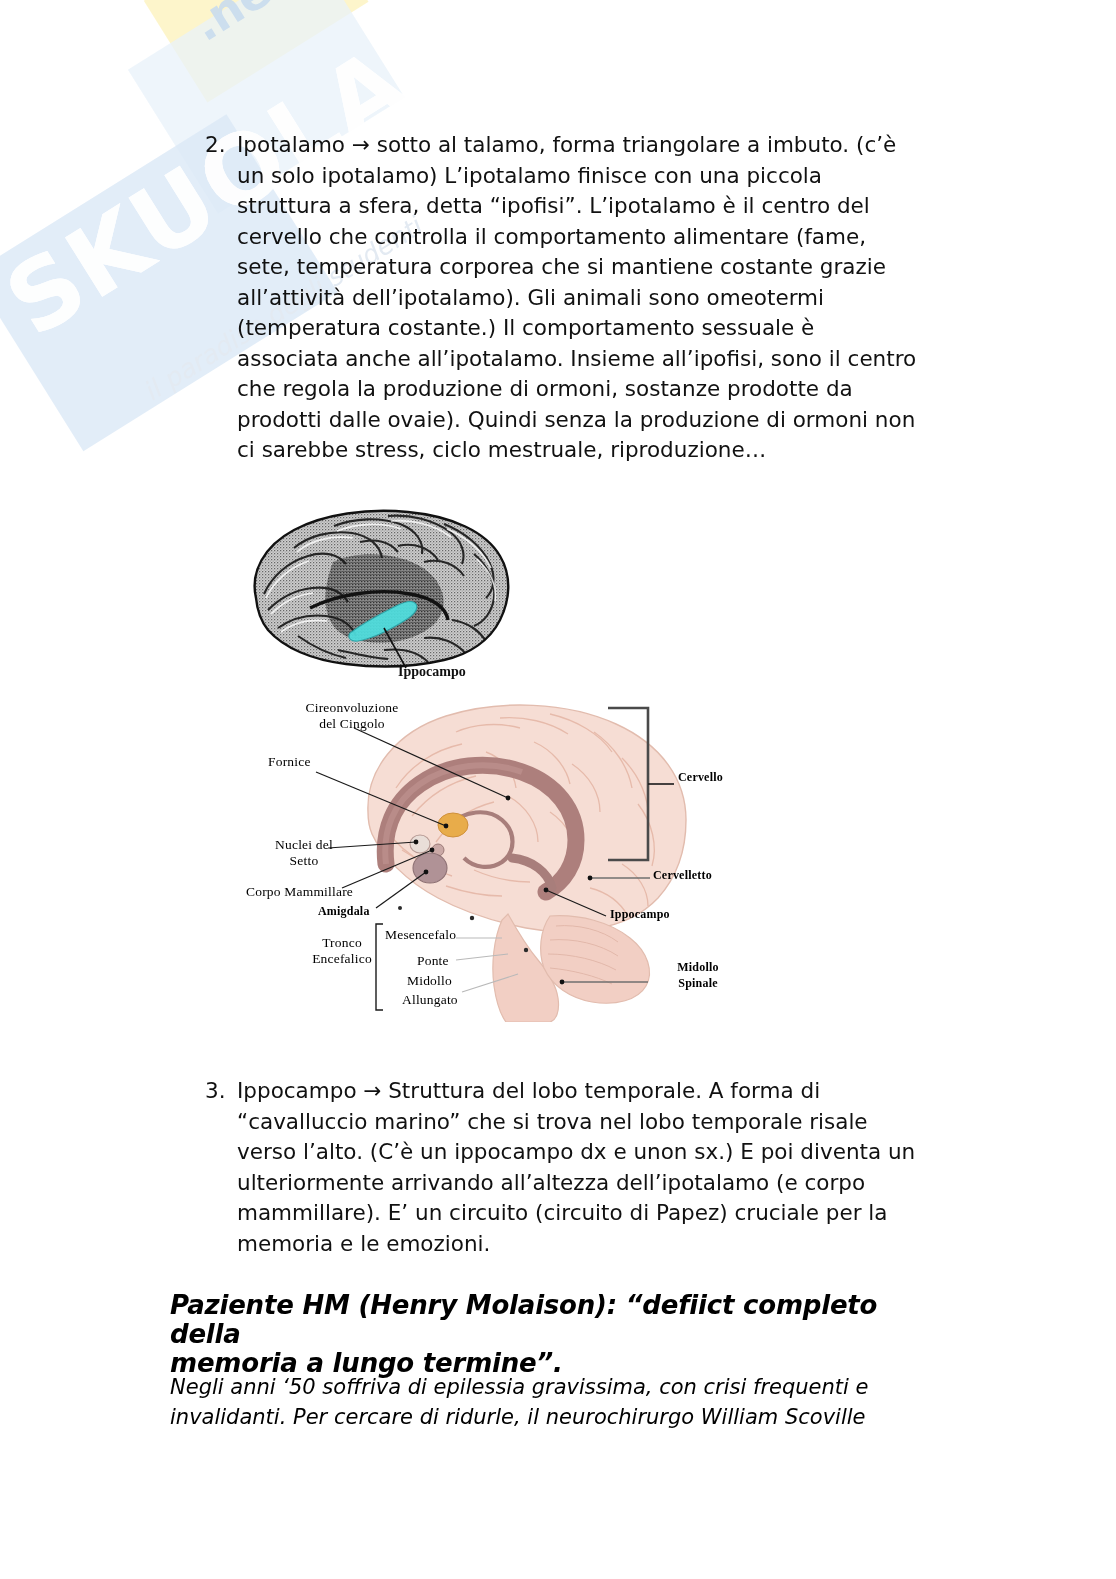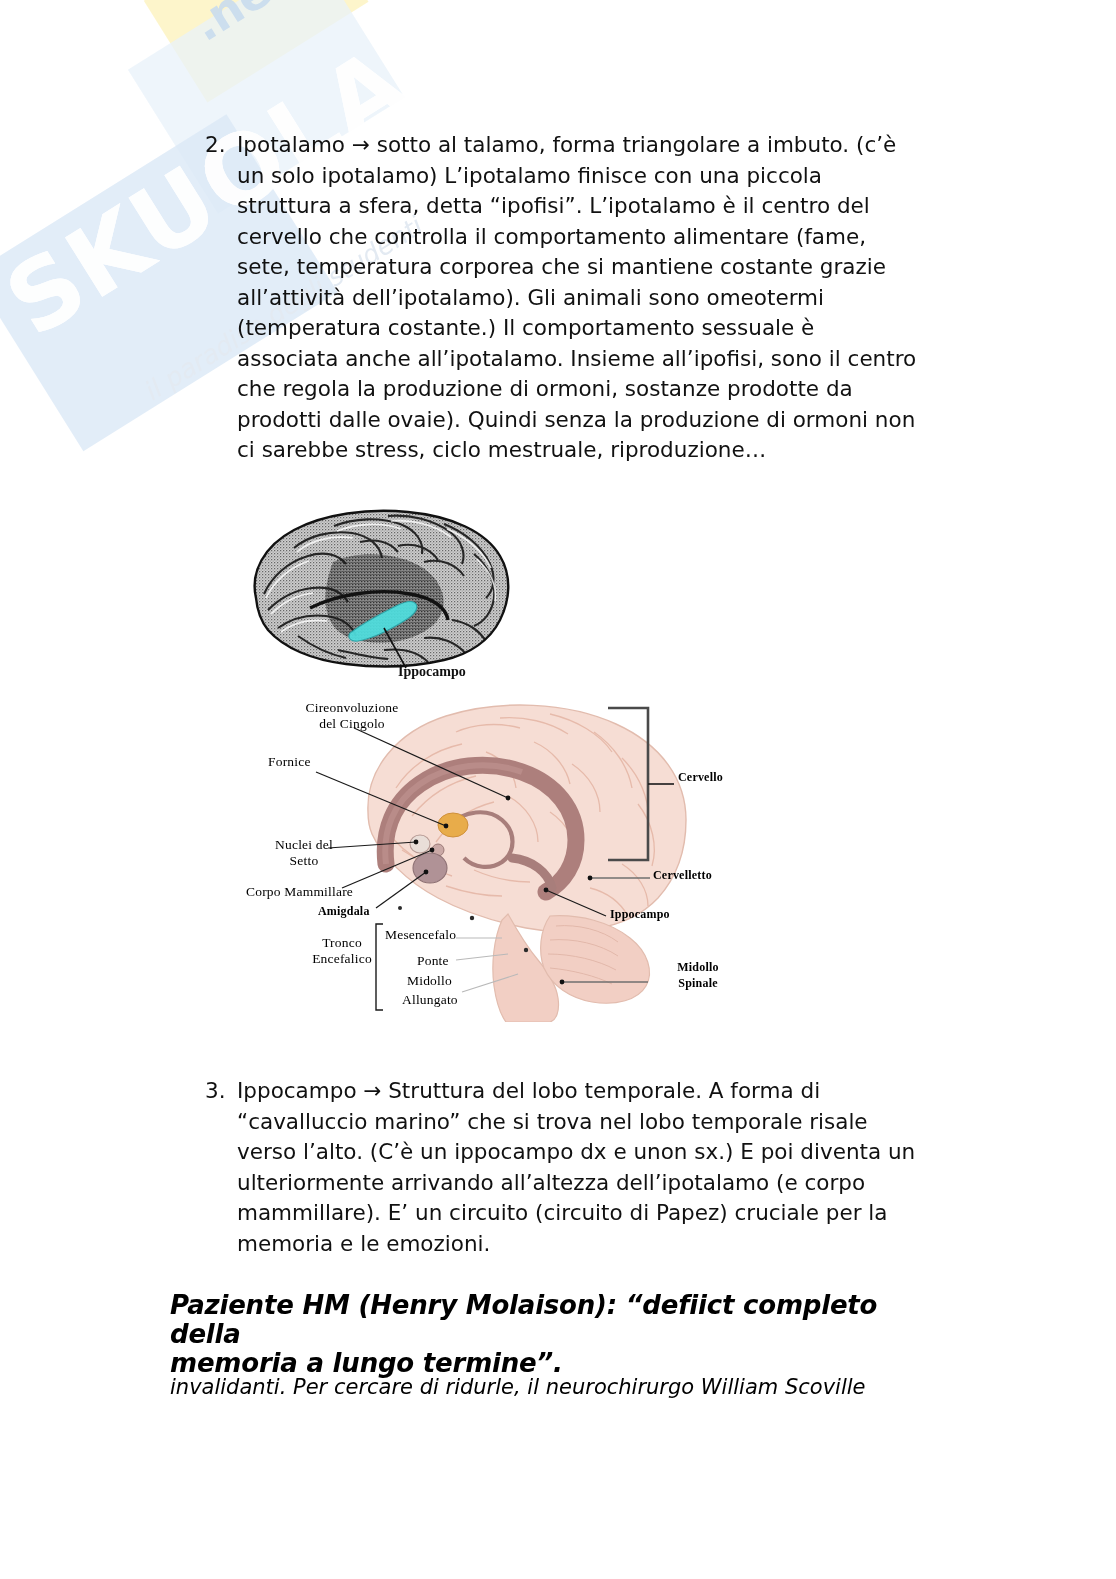--- a/index.html
+++ b/index.html
@@ -412,16 +412,17 @@
       <span class="ln">memoria e le emozioni.</span>
     </div>
   </div>
 
   <div class="bold-italic-head">
     <span class="ln">Paziente HM (Henry Molaison): “defiict completo della</span>
     <span class="ln">memoria a lungo termine”.</span>
   </div>
 
   <div class="italic-para">
+    <span class="ln">Negli anni ‘50 soffriva di epilessia gravissima, con crisi frequenti e</span>
     <span class="ln">invalidanti. Per cercare di ridurle, il neurochirurgo William Scoville</span>
   </div>
 
 </div>
 
 </body></html>

